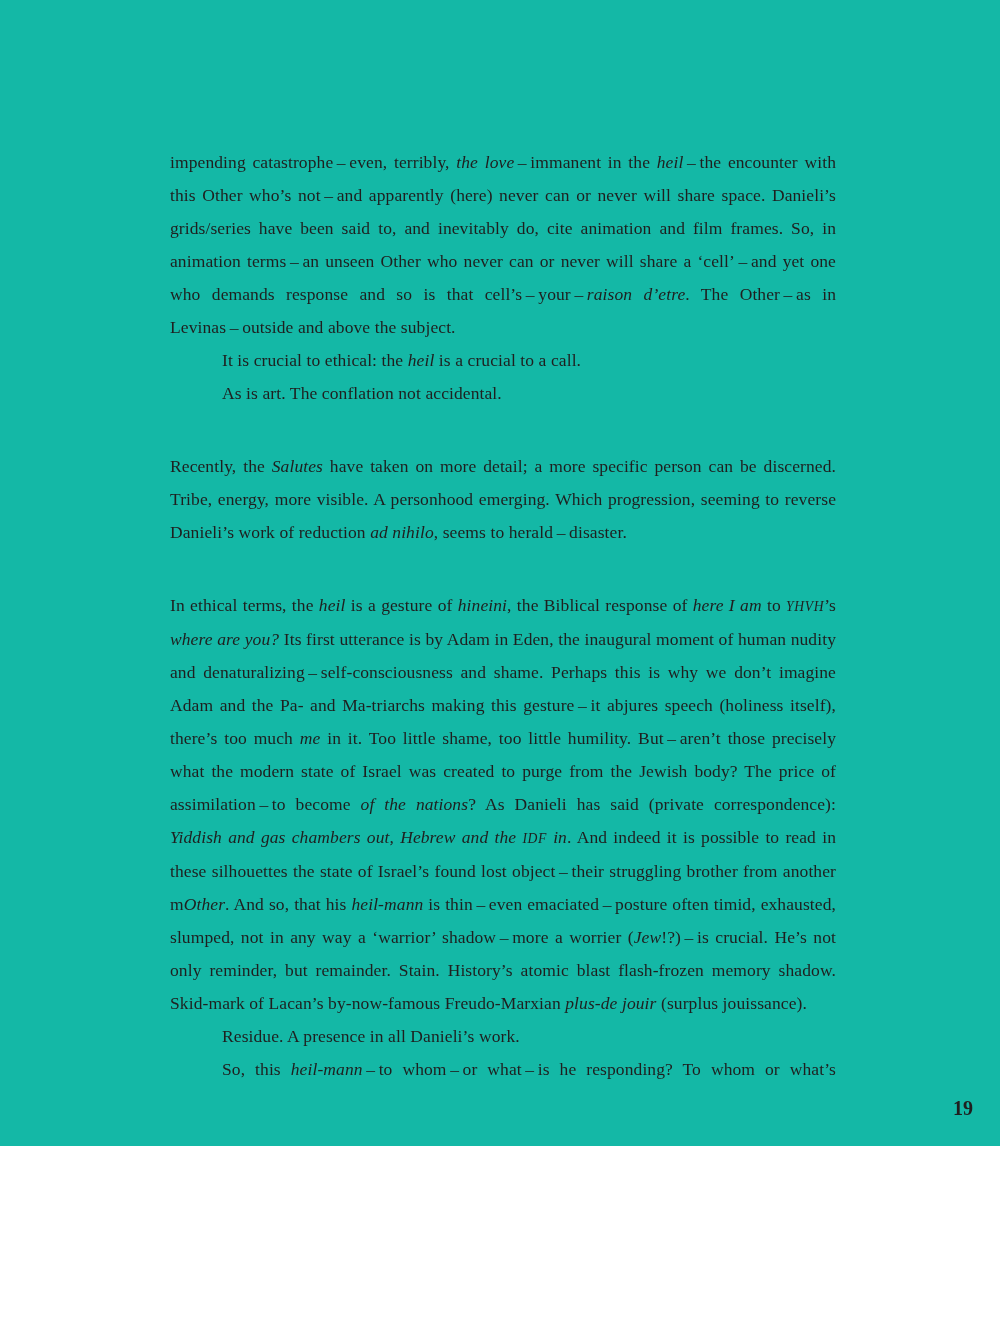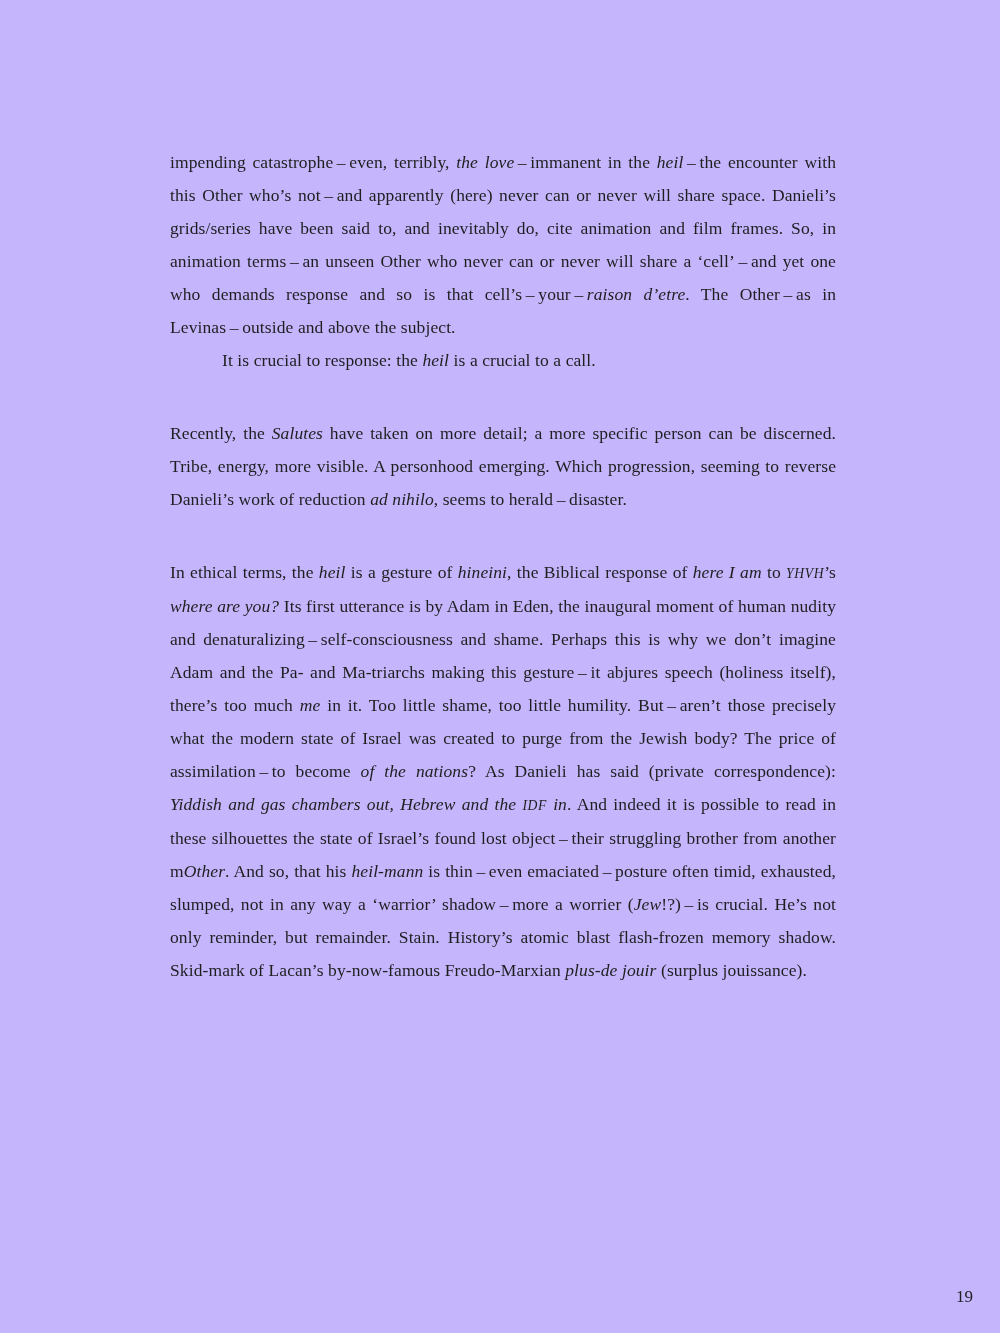--- a/index.html
+++ b/index.html
@@ -3,22 +3,22 @@
 <meta charset="utf-8">
 <style>
   html, body {
     margin: 0;
     padding: 0;
     background: #ffffff;
   }
   .page {
     position: relative;
     width: 1000px;
-    height: 1333px;
-    background: #c4b5fd;
+    height: 1146px;
+    background: #14b8a6;
     font-family: "Liberation Serif", "DejaVu Serif", serif;
     color: #1f1f1f;
     overflow: hidden;
   }
   .text-block {
     position: absolute;
     left: 170px;
     top: 146px;
     width: 666px;
   }
@@ -32,28 +32,32 @@
   .para.indent { text-indent: 52px; }
   .para.section-break { margin-top: 40px; }
   .para.justify-last { text-align-last: justify; }
   .italic { font-style: italic; }
   .smallcaps { font-size: 0.78em; letter-spacing: 0.6px; font-style: italic; }
   .italic-smallcaps { font-style: italic; font-size: 0.78em; letter-spacing: 0.6px; }
   .page-number {
     position: absolute;
     right: 27px;
     bottom: 26px;
-    font-size: 17px;
+    font-size: 20px;
     color: #1f1f1f;
+    font-weight: bold;
   }
 </style>
 </head>
 <body>
 
 <div class="page">
   <div class="text-block" id="text-block">
       <p class="para"><span>impending catastrophe – even, terribly, </span><span class="italic">the love</span><span> – immanent in the </span><span class="italic">heil</span><span> – the encounter with this Other who’s not – and apparently (here) never can or never will share space. Danieli’s grids/series have been said to, and inevitably do, cite animation and film frames. So, in animation terms – an unseen Other who never can or never will share a ‘cell’ – and yet one who demands response and so is that cell’s – your – </span><span class="italic">raison d’etre</span><span>. The Other – as in Levinas – outside and above the subject.</span></p>
-      <p class="para indent"><span>It is crucial to response: the </span><span class="italic">heil</span><span> is a crucial to a call.</span></p>
+      <p class="para indent"><span>It is crucial to ethical: the </span><span class="italic">heil</span><span> is a crucial to a call.</span></p>
+      <p class="para indent"><span>As is art. The conflation not accidental.</span></p>
       <p class="para section-break"><span>Recently, the </span><span class="italic">Salutes</span><span> have taken on more detail; a more specific person can be discerned. Tribe, energy, more visible. A personhood emerging. Which progression, seeming to reverse Danieli’s work of reduction </span><span class="italic">ad nihilo</span><span>, seems to herald – disaster.</span></p>
       <p class="para section-break"><span>In ethical terms, the </span><span class="italic">heil</span><span> is a gesture of </span><span class="italic">hineini</span><span>, the Biblical response of </span><span class="italic">here I am</span><span> to </span><span class="smallcaps">YHVH</span><span>’s </span><span class="italic">where are you?</span><span> Its first utterance is by Adam in Eden, the inaugural moment of human nudity and denaturalizing – self-consciousness and shame. Perhaps this is why we don’t imagine Adam and the Pa- and Ma-triarchs making this gesture – it abjures speech (holiness itself), there’s too much </span><span class="italic">me</span><span> in it. Too little shame, too little humility. But – aren’t those precisely what the modern state of Israel was created to purge from the Jewish body? The price of assimilation – to become </span><span class="italic">of the nations</span><span>? As Danieli has said (private correspondence): </span><span class="italic">Yiddish and gas chambers out, Hebrew and the </span><span class="italic-smallcaps">IDF</span><span class="italic"> in</span><span>. And indeed it is possible to read in these silhouettes the state of Israel’s found lost object – their struggling brother from another m</span><span class="italic">Other</span><span>. And so, that his </span><span class="italic">heil-mann</span><span> is thin – even emaciated – posture often timid, exhausted, slumped, not in any way a ‘warrior’ shadow – more a worrier (</span><span class="italic">Jew</span><span>!?) – is crucial. He’s not only reminder, but remainder. Stain. History’s atomic blast flash-frozen memory shadow. Skid-mark of Lacan’s by-now-famous Freudo-Marxian </span><span class="italic">plus-de jouir</span><span> (surplus jouissance).</span></p>
+      <p class="para indent"><span>Residue. A presence in all Danieli’s work.</span></p>
+      <p class="para indent justify-last"><span>So, this </span><span class="italic">heil-mann</span><span> – to whom – or what – is he responding? To whom or what’s</span></p>
     </div>
   <div class="page-number">19</div>
 </div>
 
 </body></html>

